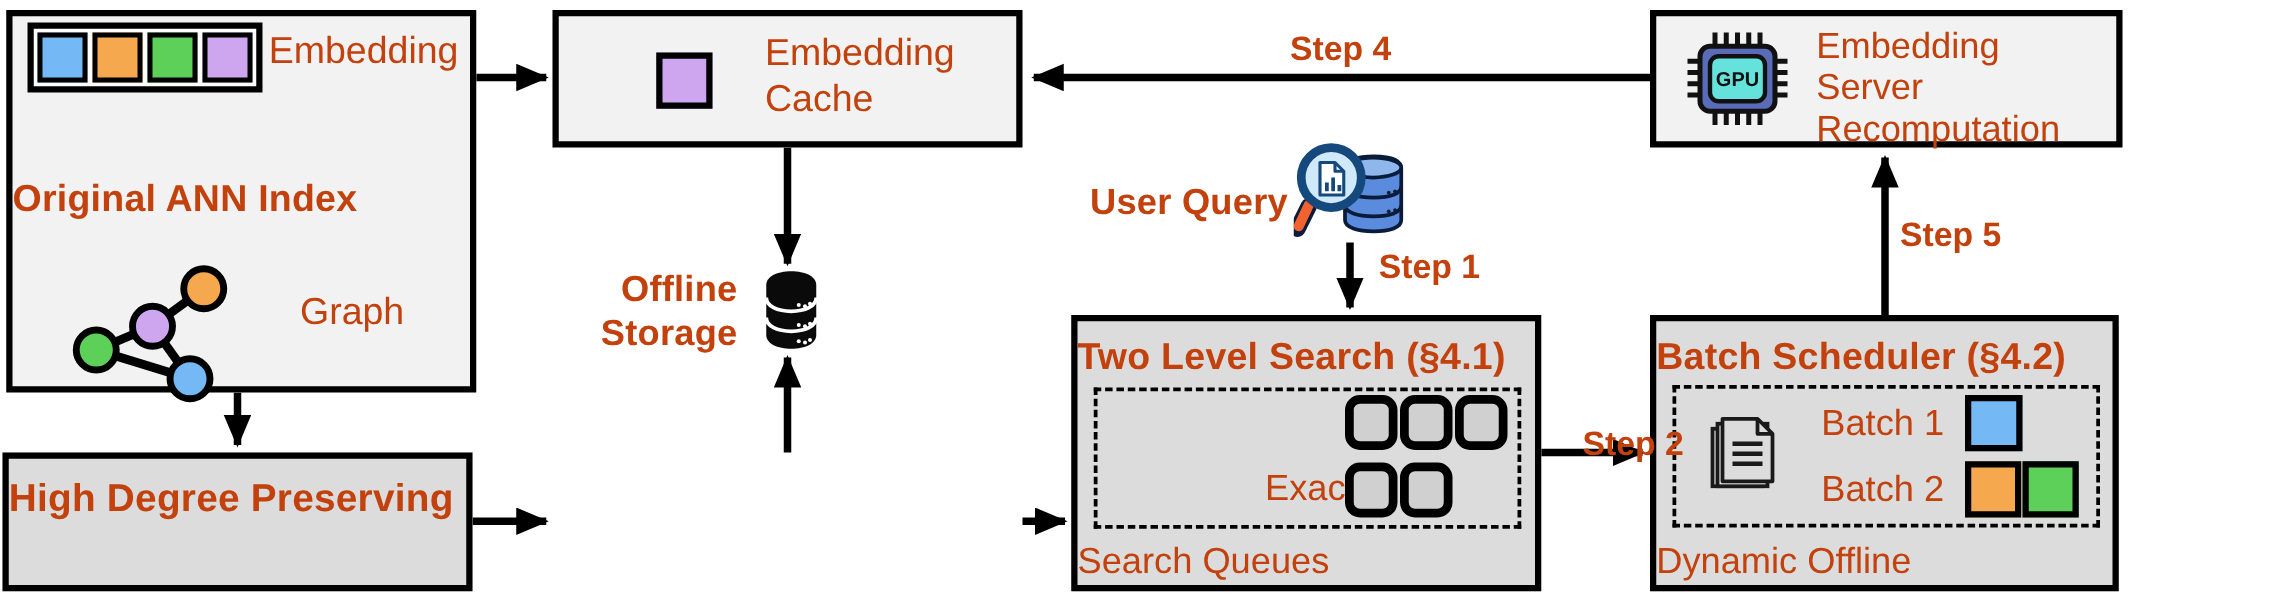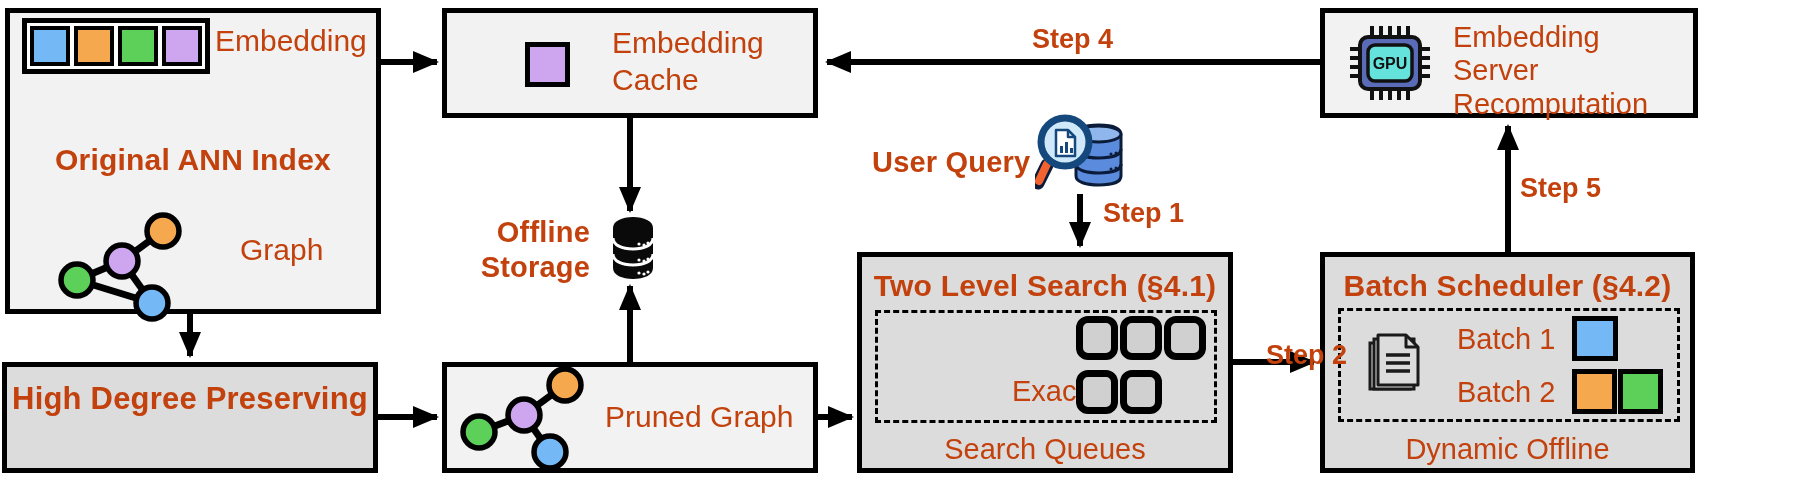--- a/index.html
+++ b/index.html
@@ -9,21 +9,21 @@
   }
   .abs{position:absolute;}
   .box{position:absolute;box-sizing:border-box;border:5px solid #000;}
   .box-light{background:#f2f2f2;}
   .box-dark{background:#dcdcdc;}
   .title{font-weight:bold;font-size:30px;letter-spacing:0.2px;white-space:nowrap;}
   .lbl{font-size:30px;white-space:nowrap;}
   .lbl-sm{font-size:29px;white-space:nowrap;}
   .step{font-weight:bold;font-size:27px;white-space:nowrap;}
   .two-line{line-height:1.22;}
-  .center{text-align:center;width:100%;left:0;}
+  .center{text-align:left;width:100%;left:0;}
   .dashedbox{position:absolute;box-sizing:border-box;border:3px dashed #000;}
   .qsq{box-sizing:border-box;width:42px;height:44px;border:7px solid #000;border-radius:12px;background:#d0d0d0;}
   .row{display:flex;gap:2px;}
   .bsq{box-sizing:border-box;border:5px solid #000;}
   .esq{box-sizing:border-box;width:40px;height:40px;border:4px solid #000;}
   .strip{position:absolute;display:flex;gap:4px;padding:3px;background:#fdfdfd;border:5px solid #000;box-sizing:border-box;}
   svg text{font-family:"Liberation Sans", sans-serif;}
 </style>
 </head>
 <body>
@@ -104,36 +104,20 @@
         <circle cx="37" cy="56" r="1.6"></circle>
     </g>
   </svg>
 
   <div class="box box-dark" style="left:2px;top:362px;width:376px;height:111px;">
     <div class="abs title center two-line" style="top:13px;font-size:31px;">
       <div>High Degree Preserving</div>
     </div>
   </div>
 
-  <div class="box box-light" style="left:442px;top:362px;width:376px;height:111px;">
-    <svg class="abs" style="left:10px;top:-2px;" width="130" height="110" viewBox="0 0 130 110">
-      <g stroke="#000" stroke-width="7">
-        <line x1="108" y1="20" x2="67" y2="50"></line>
-        <line x1="67" y1="50" x2="22" y2="67"></line>
-        <line x1="67" y1="50" x2="93" y2="87"></line>
-      </g>
-      <g stroke="#000" stroke-width="5.5">
-        <circle cx="108" cy="20" r="16" fill="#f6a84e"></circle>
-        <circle cx="67" cy="50" r="16" fill="#cda6ef"></circle>
-        <circle cx="22" cy="67" r="16" fill="#5cd058"></circle>
-        <circle cx="93" cy="87" r="16" fill="#74b9f5"></circle>
-      </g>
-    </svg>
-    <div class="abs lbl" style="left:158px;top:33px;">Pruned Graph</div>
-  </div>
 
   <div class="abs title" style="left:872px;top:146px;font-size:29px;">User Query</div>
   <svg class="abs" style="left:1035px;top:108px;" width="92" height="90" viewBox="0 0 92 90">
 
     <g transform="translate(38,16)">
       <path d="M3,11 C3,4 13,1 26,1 C39,1 48,4 48,11 L48,52 C48,58 39,61 26,61 C13,61 3,58 3,52 Z" fill="#5b8bdc" stroke="#0b1c3a" stroke-width="3"></path>
       <ellipse cx="25.5" cy="10" rx="22.5" ry="8" fill="#8fb7ee" stroke="#0b1c3a" stroke-width="3"></ellipse>
       <path d="M3,25 C3,31 13,34 26,34 C39,34 48,31 48,25" fill="none" stroke="#0b1c3a" stroke-width="3"></path>
       <path d="M3,40 C3,46 13,49 26,49 C39,49 48,46 48,40" fill="none" stroke="#0b1c3a" stroke-width="3"></path>
       <g fill="#0b1c3a">

